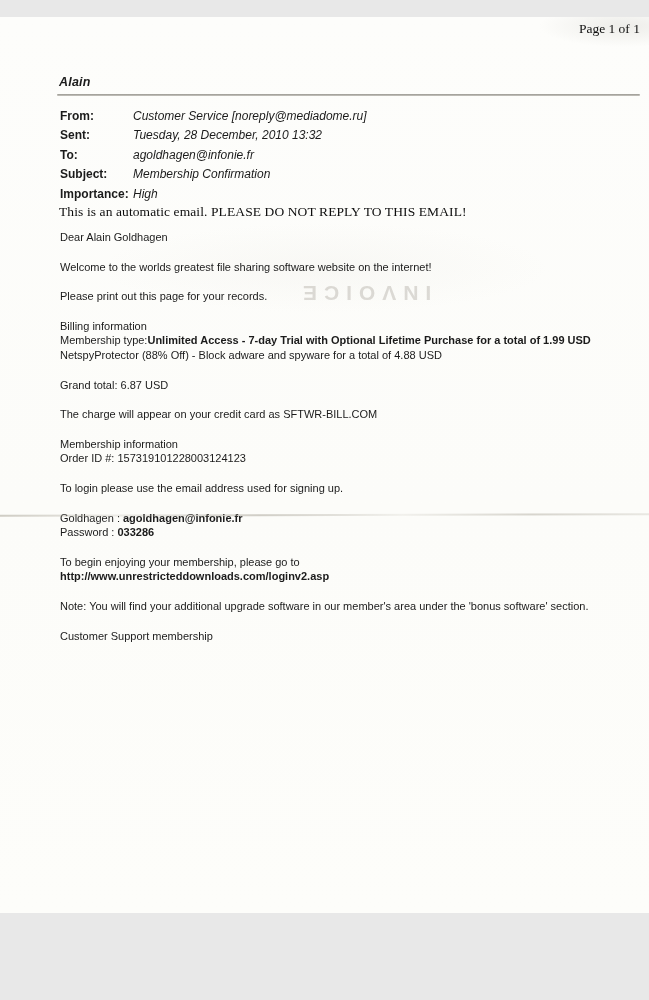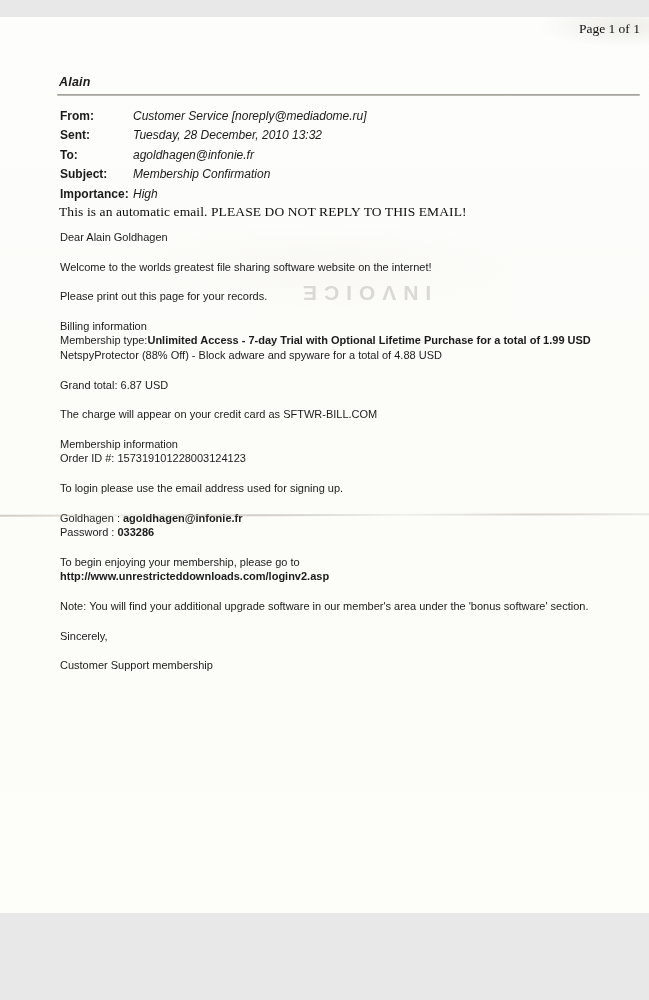--- a/index.html
+++ b/index.html
@@ -162,21 +162,20 @@
     <p>Grand total: 6.87 USD</p>
     <p>The charge will appear on your credit card as SFTWR-BILL.COM</p>
     <p><span>Membership information</span><br>
       <span>Order ID #: 157319101228003124123</span></p>
     <p>To login please use the email address used for signing up.</p>
     <p><span>Goldhagen : </span><b>agoldhagen@infonie.fr</b><br>
       <span>Password : </span><b>033286</b></p>
     <p><span>To begin enjoying your membership, please go to</span><br>
       <b>http://www.unrestricteddownloads.com/loginv2.asp</b></p>
     <p>Note: You will find your additional upgrade software in our member's area under the 'bonus software' section.</p>
-    <p>Sincerely,</p>
     <p>Customer Support membership</p>
   </div>
 
   <div class="crease-line"></div>
 
   <div class="footer-date">28/12/2010</div>
 
   <div class="speck speck-1"></div>
   <div class="speck speck-2"></div>
   <div class="speck speck-3"></div>

